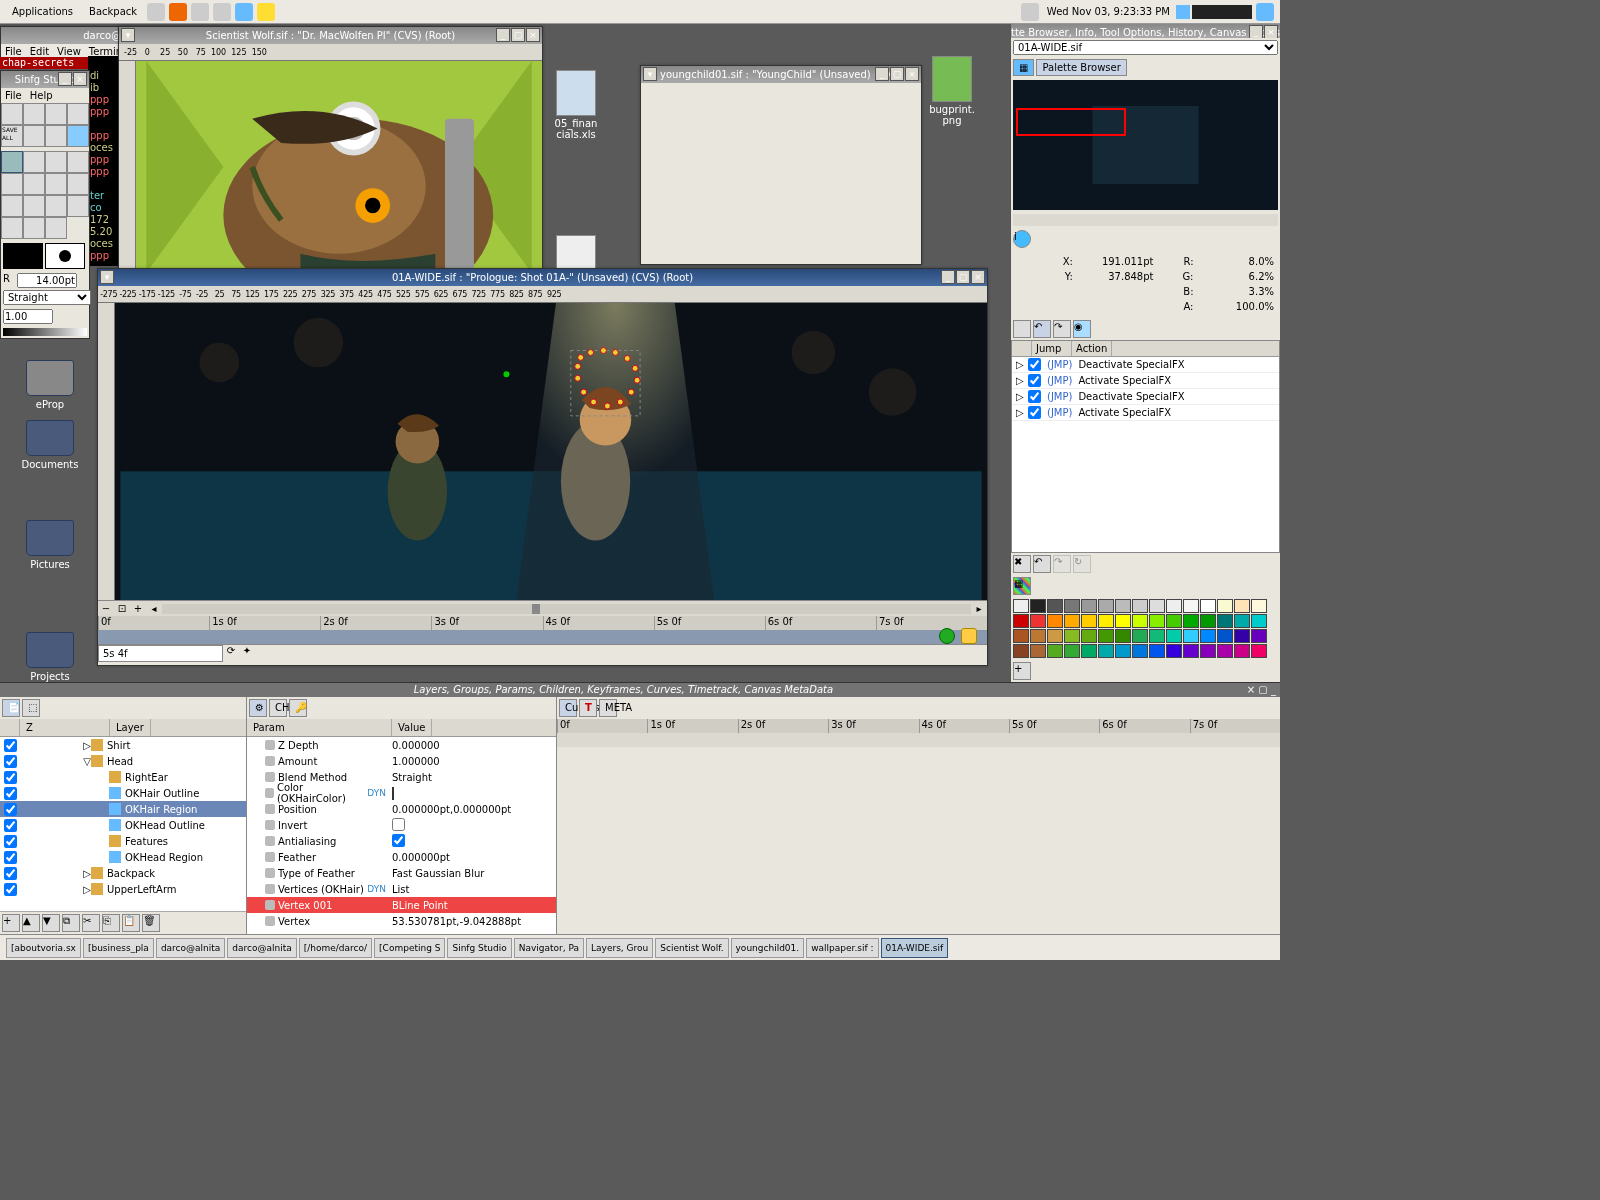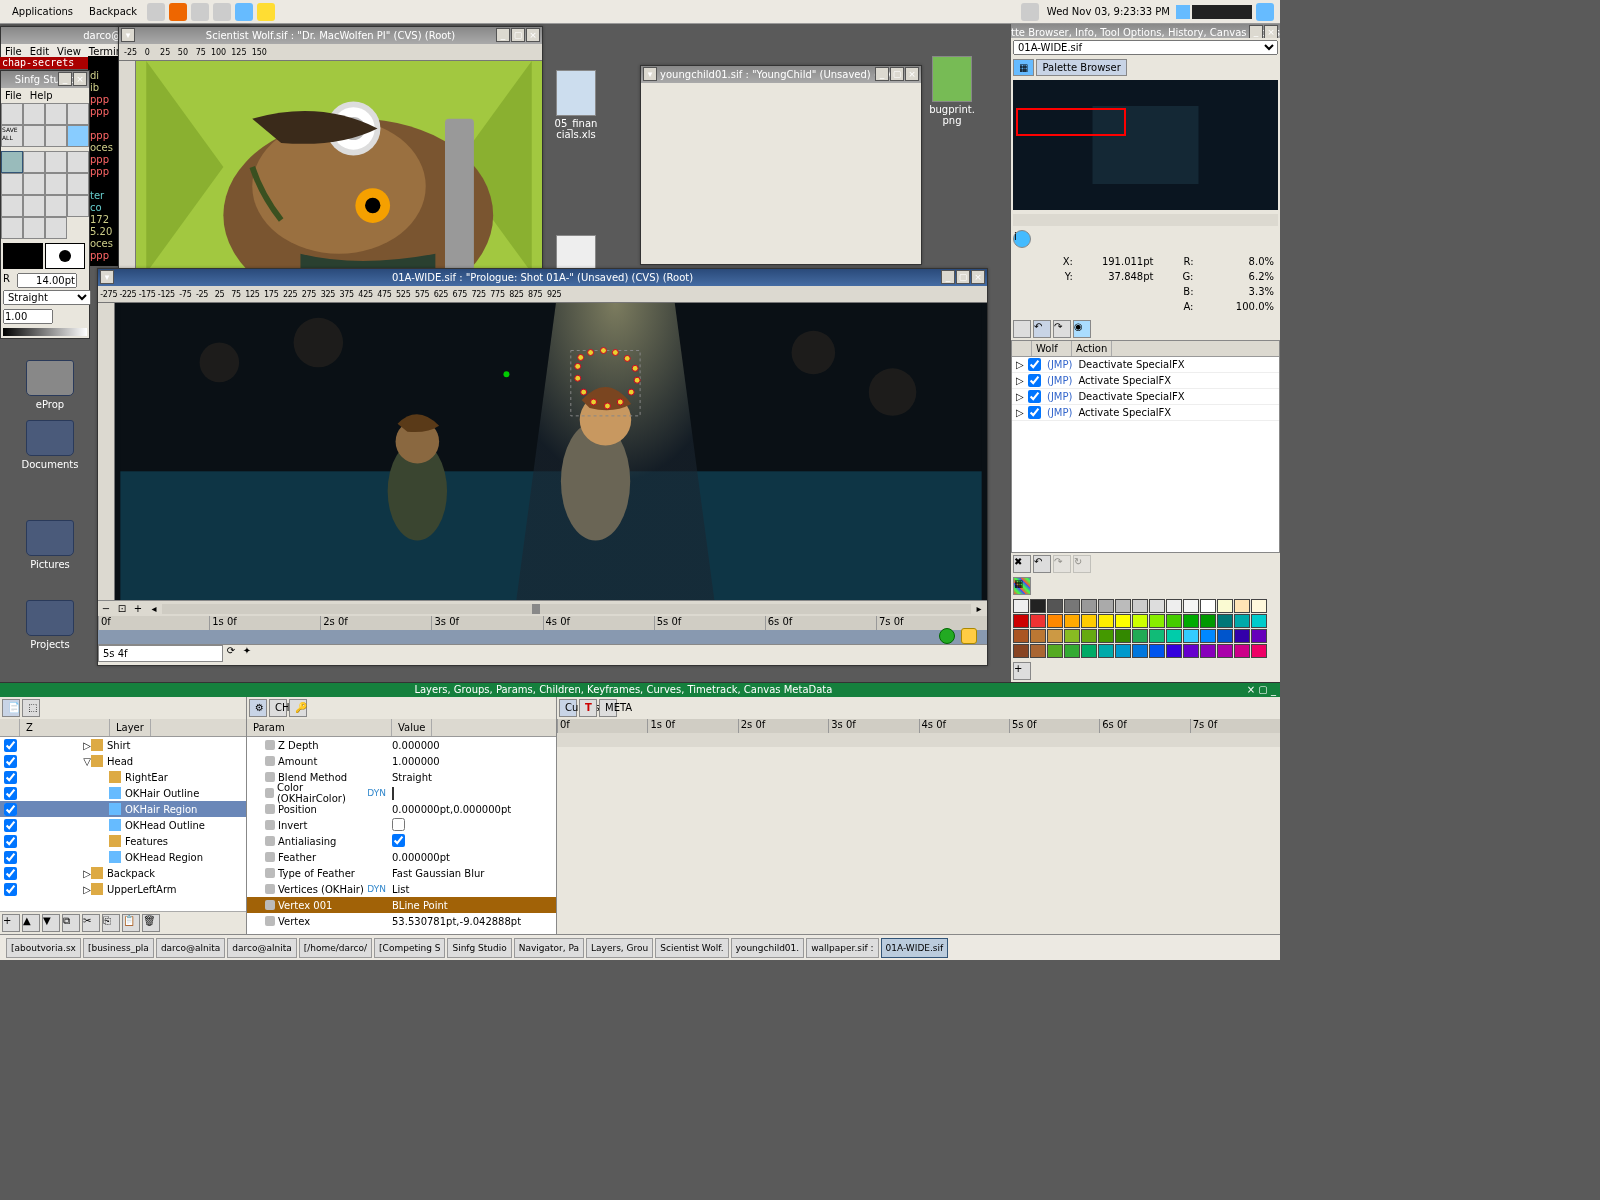--- a/index.html
+++ b/index.html
@@ -50,38 +50,38 @@
 .action-list { flex:1; background:#fff; border:1px solid #888; overflow:auto; }
 .action-hdr { display:flex; background:#dcd9d0; border-bottom:1px solid #999; }
 .action-hdr div { padding:2px 4px; border-right:1px solid #aaa; }
 .action-row { display:flex; align-items:center; padding:1px 4px; border-bottom:1px solid #eee; font-size:10px; }
 .action-row .jmp { color:#36c; margin:0 6px; }
 .palette-grid { display:grid; grid-template-columns:repeat(15, 16px); gap:1px; padding:2px; }
 .palette-grid div { width:16px; height:14px; border:1px solid #444; }
 
 
 .bottom-dock { position:absolute; left:0; right:0; bottom:26px; height:252px; background:#dcd9d0; border-top:1px solid #333; display:flex; flex-direction:column; }
-.dock-title { height:14px; background:#15803d; color:#fff; font-size:9px; text-align:center; line-height:14px; }
+.dock-title { height:14px; background:#737373; color:#fff; font-size:9px; text-align:center; line-height:14px;font-style:italic; }
 .dock-body { flex:1; display:flex; }
 .layer-pane { width:247px; border-right:1px solid #888; display:flex; flex-direction:column; background:#e9e6dd; }
 .param-pane { width:310px; border-right:1px solid #888; background:#e9e6dd; display:flex; flex-direction:column; }
 .curve-pane { flex:1; background:#e9e6dd; display:flex; flex-direction:column; }
 .tree-hdr { display:flex; background:#dcd9d0; border-bottom:1px solid #999; }
 .tree-hdr div { padding:3px 6px; border-right:1px solid #aaa; }
 .tree-body { flex:1; background:#fff; overflow:auto; }
 .tree-row { display:flex; align-items:center; height:16px; padding-left:4px; font-size:10px; }
 .tree-row.sel { background:#6a87b8; color:#fff; }
 .tree-row input[type=checkbox] { margin-right:4px; }
 .tree-row .indent { display:inline-block; }
 .layer-icon { width:12px; height:12px; background:#da4; margin-right:4px; }
 .layer-icon.blue { background:#6bf; }
 .param-row { display:flex; align-items:center; height:16px; font-size:10px; }
 .param-row .pn { width:145px; padding-left:18px; display:flex; align-items:center; gap:3px; }
 .param-row .pv { flex:1; }
-.param-row.sel { background:#a16207; color:#fff;justify-content:flex-end; }
+.param-row.sel { background:#ef4444; color:#fff;justify-content:flex-end; }
 .color-chip { width:130px; height:11px; background:#6b3a15; border:1px solid #333; }
 .curve-tl { height:14px; display:flex; background:#d0cdc4; font-size:9px; }
 .curve-tl div { flex:1; text-align:left; padding-left:2px; border-left:1px solid #999; }
 .curve-canvas { flex:1; background:#f3f0e7; position:relative; border:1px solid #999; }
 .curve-line { position:absolute; left:0; right:0; height:1px; }
 .toolbar-row { display:flex; gap:2px; padding:2px; background:#e9e6dd; border-top:1px solid #aaa; }
 .toolbar-row .tb { width:18px; height:18px; border:1px solid #888; background:#ddd; }
 
 
 .status-row { display:flex; height:18px; border-top:1px solid #888; }
@@ -117,21 +117,21 @@
   <span class="pi"></span>
   <span style="padding:0 6px">Wed Nov 03,  9:23:33 PM</span>
   <span style="width:14px;height:14px;background:#6bf"></span>
   <span style="width:60px;height:14px;background:#222;margin:0 2px"></span>
   <span class="pi" style="background:#6bf"></span>
 </div>
 
 <div class="desktop-icon" style="left:15px;top:360px"><div class="folder" style="background:#888"></div><span>eProp</span></div>
 <div class="desktop-icon" style="left:15px;top:420px"><div class="folder"></div><span>Documents</span></div>
 <div class="desktop-icon" style="left:15px;top:520px"><div class="folder"></div><span>Pictures</span></div>
-<div class="desktop-icon" style="left:15px;top:600px"><div class="folder"></div><span>Projects</span></div>
+<div class="desktop-icon" style="left:15px;top:632px"><div class="folder"></div><span>Projects</span></div>
 
 <div class="file-icon" style="left:552px;top:70px"><div class="ic" style="background:#cde"></div><span style="white-space:pre-line">05_finan
 cials.xls</span></div>
 <div class="file-icon" style="left:552px;top:235px"><div class="ic"></div><span>PDF</span></div>
 <div class="file-icon" style="left:928px;top:56px"><div class="ic" style="background:#7b5"></div><span style="white-space:pre-line">bugprint.
 png</span></div>
 
 <div class="win" style="left:0;top:26px;width:250px;height:40px">
   <div class="win-title inactive"><span>darco@alnitak:~</span><div class="win-ctrl">
         <span>_</span>
@@ -407,21 +407,21 @@
   </div>
   <div class="toolbar-small">
       <span></span>
       <span style="background:#c8d4e6">↶</span>
       <span>↷</span>
       <span style="background:#adf">◉</span>
     </div>
   <div class="action-list">
     <div class="action-hdr">
         <div style="width:20px"></div>
-        <div style="width:40px">Wolf</div>
+        <div style="width:40px">Jump</div>
         <div>Action</div>
       </div>
     <div id="action-rows">
         <div class="action-row">
           <span style="width:12px">▷</span>
           <input type="checkbox" checked="" style=""> 
           <span class="jmp">(JMP)</span>
           <span>Deactivate SpecialFX</span>
         </div>
         <div class="action-row">

